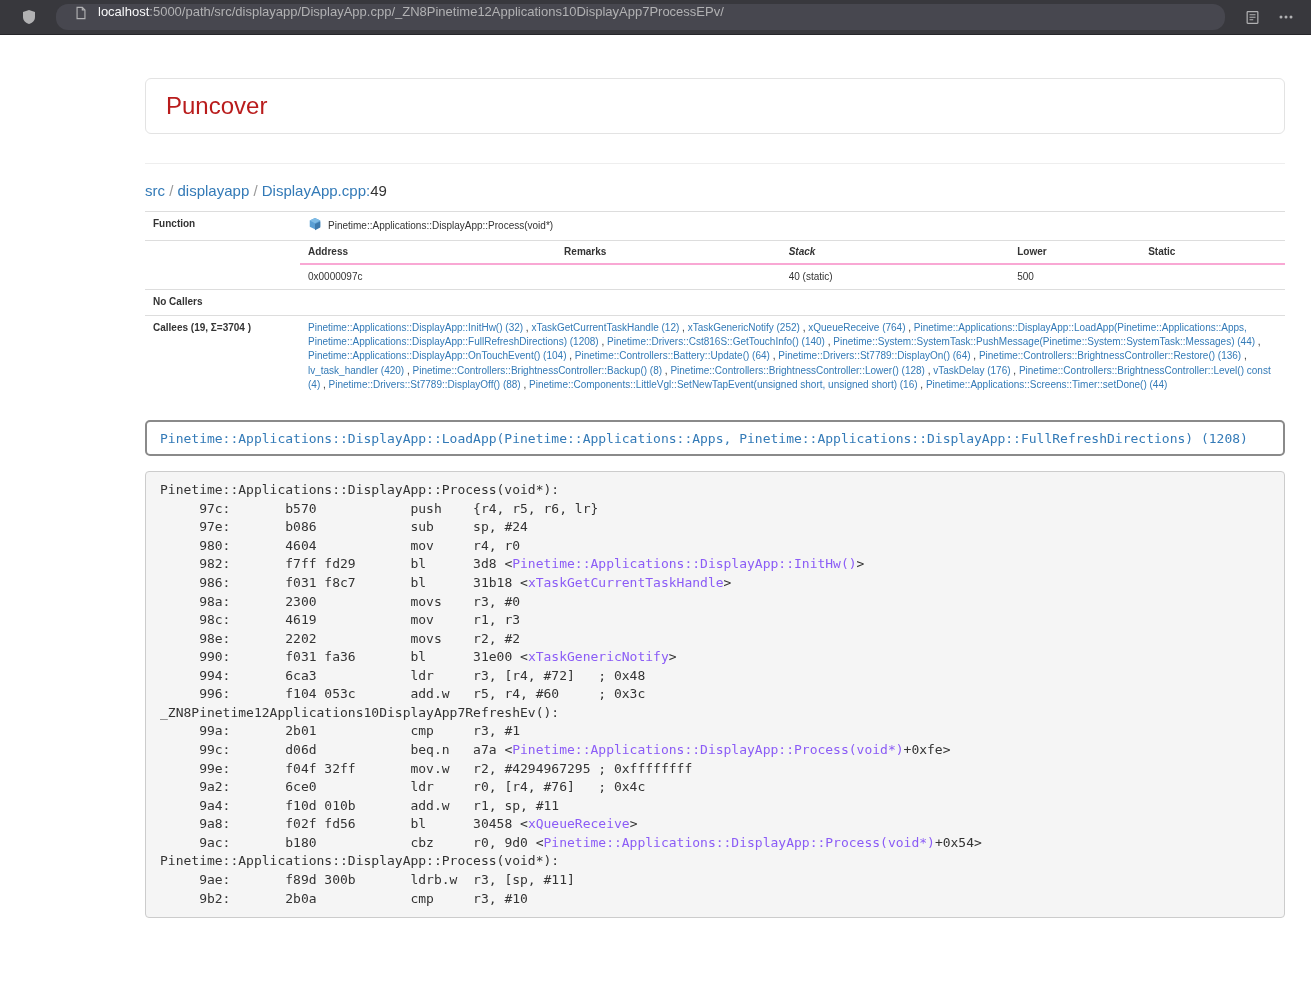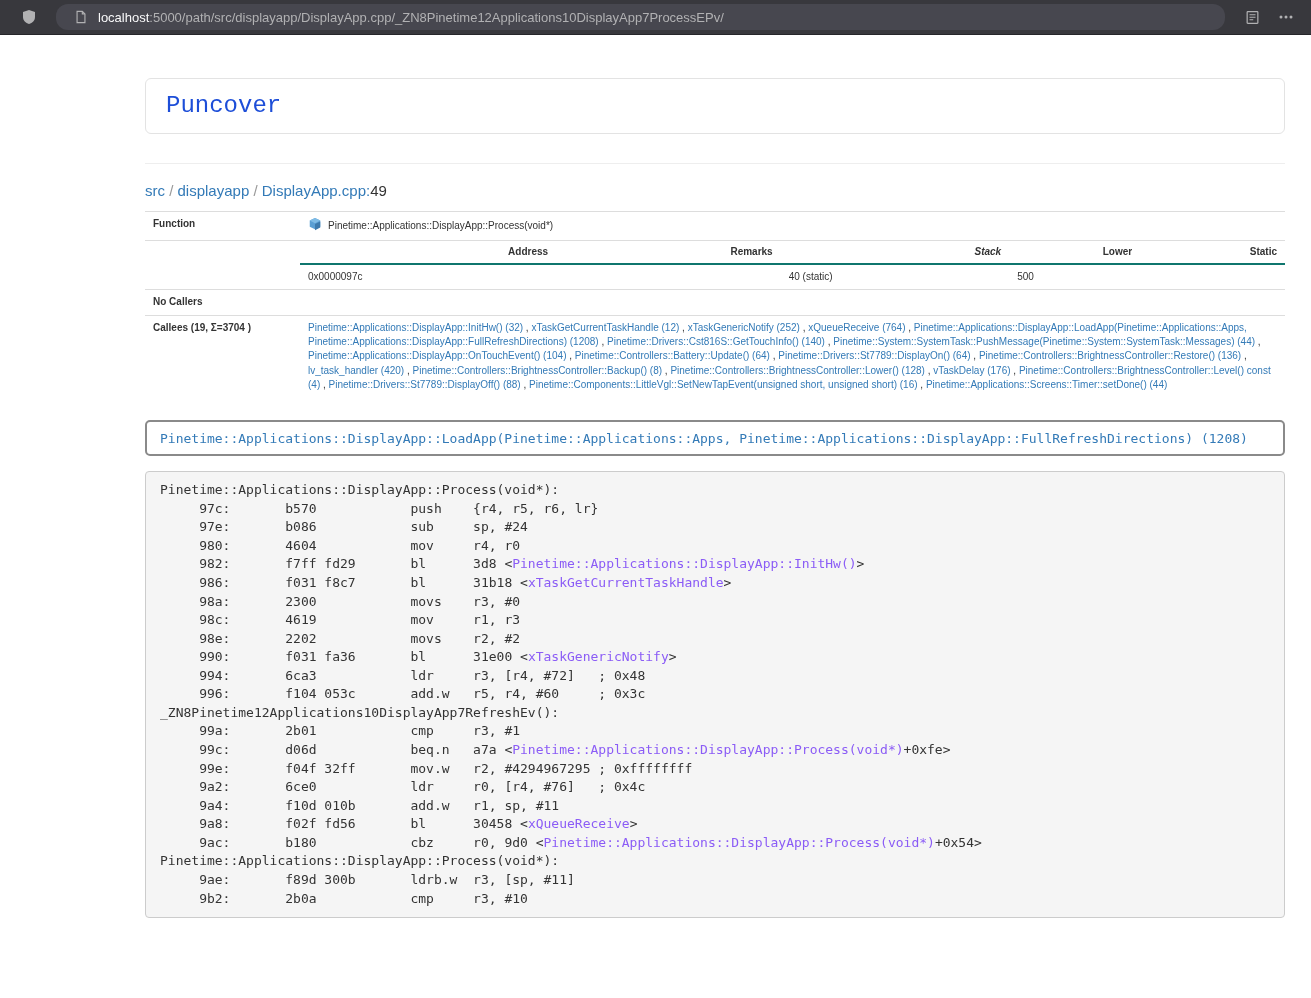--- a/index.html
+++ b/index.html
@@ -9,46 +9,46 @@
     font-family:"Liberation Sans", sans-serif; font-size:14px; color:#333;
   }
 
   
   .browser-bar {
     height:35px; background:#38383d; border-bottom:1px solid #26262a;
     display:flex; align-items:center; padding:0 12px 0 16px; gap:8px;
   }
   .tb-btn { display:flex; align-items:center; justify-content:center; width:26px; height:26px; flex:0 0 auto; border-radius:3px; }
   .urlbar {
-    flex:1; display:flex; align-items:center; height:26px; margin:0 6px;
+    flex:1; display:flex; height:26px; margin:0 6px;
     background:#47474f; border-radius:12px; padding:0 16px; gap:8px; min-width:0;
   }
   .url-text { font-size:13px; color:#b1b1b3; white-space:nowrap; overflow:hidden; }
   .url-text .host { color:#f9f9fa; }
 
   
   .container { width:1140px; margin-left:145px; }
   .jumbo { margin-top:43px; border:1px solid #e3e3e3; border-radius:6px; padding:13px 20px; }
-  .jumbo h1 { margin:0; font-size:24px; font-weight:500; color:#1d4ed8; line-height:1.15;font-family:Liberation Mono, monospace; }
+  .jumbo h1 { margin:0; font-size:24px; font-weight:500; color:#b91c1c; line-height:1.15; }
   hr.divider { border:0; border-top:1px solid #eee; margin:29px 0 0; }
 
   a { color:#337ab7; text-decoration:none; }
 
   .breadcrumb { margin:18px 0 12px; font-size:15px; }
   .breadcrumb .sep { color:#999; }
   .breadcrumb .line-no { color:#333; }
 
   table.symtab { width:100%; border-collapse:collapse; font-size:10px; line-height:1.42857; }
   table.symtab > tbody > tr > th,
   table.symtab > tbody > tr > td { border-top:1px solid #ddd; text-align:left; vertical-align:top; padding:5px 8px; }
   table.symtab > tbody > tr > th { font-weight:bold; width:155px; }
   td.nested-cell { padding:0 !important; }
 
   table.inner { width:100%; border-collapse:collapse; }
-  table.inner th { text-align:right; font-weight:bold; padding:4px 8px; border-bottom:2px solid #0f766e; }
+  table.inner th { text-align:left; font-weight:bold; padding:4px 8px; border-bottom:2px solid #f9a8d4; }
   table.inner td { padding:5px 8px;margin-left:33px; }
   table.inner th:nth-child(1){ width:26%; }
   table.inner th:nth-child(2){ width:22.8%; }
   table.inner th:nth-child(3){ width:23.2%;font-style:italic; }
   table.inner th:nth-child(4){ width:13.3%; }
 
   .func-icon { display:inline-block; vertical-align:-2px; margin-right:6px; }
 
   .highlight-box { margin-top:23px; border:2px solid #8a8a8a; border-radius:5px; padding:8px 13px; background:#fff; }
   .highlight-box a { font-family:"DejaVu Sans Mono", monospace; font-size:13px; }

